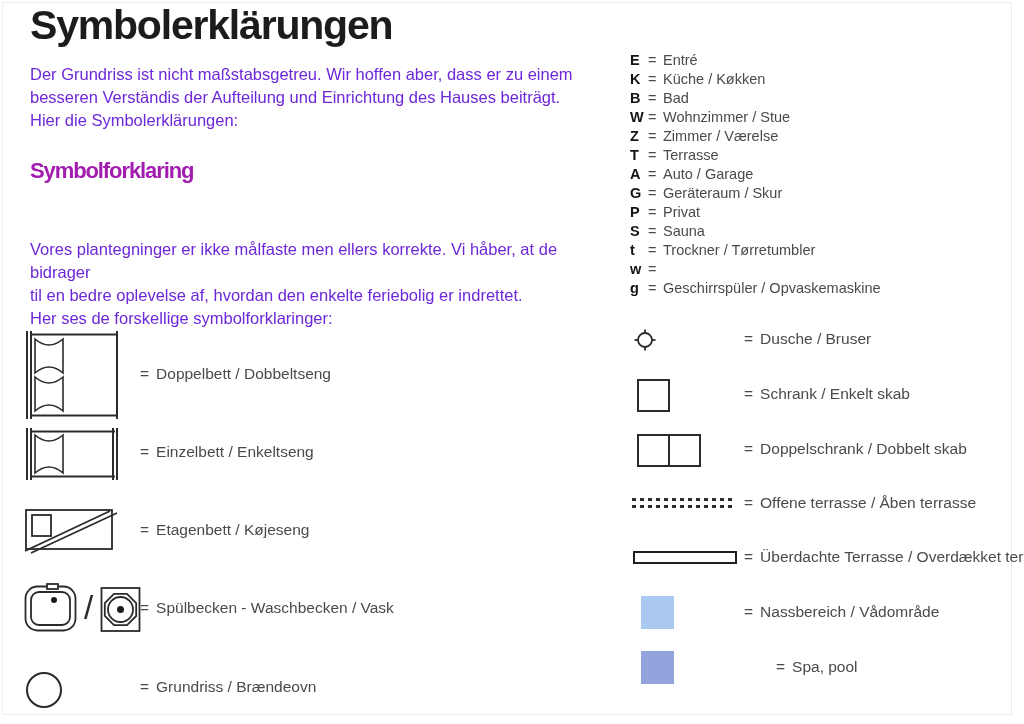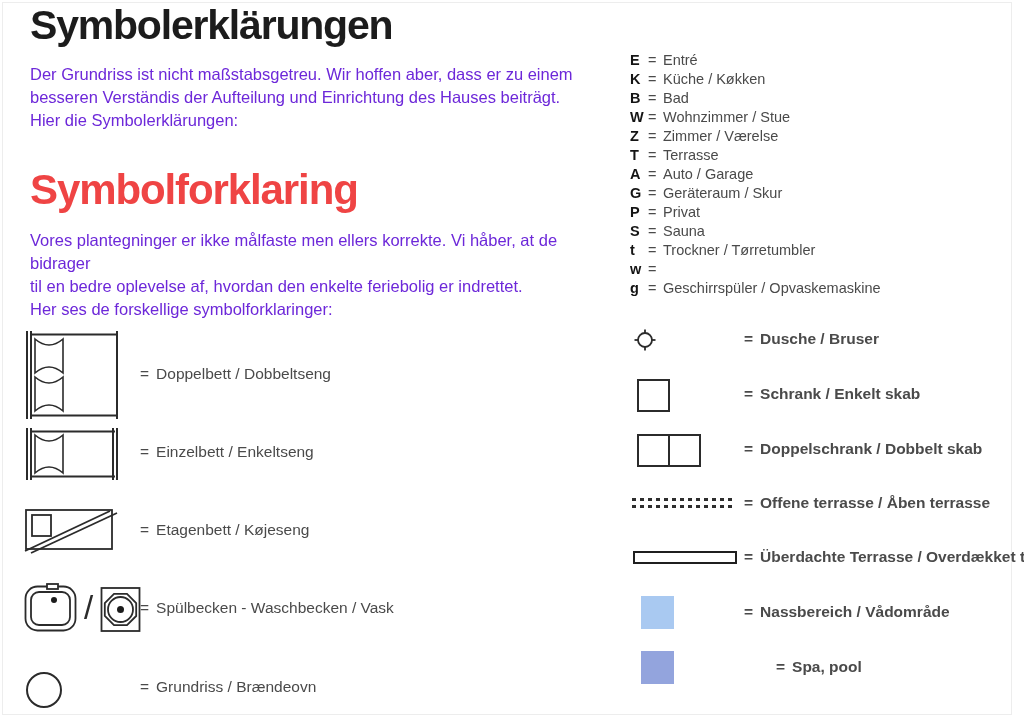--- a/index.html
+++ b/index.html
@@ -10,42 +10,42 @@
   }
   .page-frame{
     position:absolute;left:2px;top:2px;right:12px;bottom:9px;
     border:1px solid #ededed;pointer-events:none;
   }
   .h1{
     position:absolute;left:30px;top:2px;
     font-size:41px;font-weight:700;letter-spacing:-1.2px;color:#1c1c1c;
   }
   .h2{
-    position:absolute;left:30px;top:166px;
-    font-size:42px;font-weight:700;letter-spacing:-1.1px;color:#ef4444;
+    position:absolute;left:30px;top:158px;
+    font-size:22px;font-weight:700;letter-spacing:-1.1px;color:#a21caf;
   }
   .para{
     position:absolute;left:30px;width:560px;
     font-size:16.5px;line-height:23px;color:#6d28d9;white-space:pre-line;
   }
   .para-de{top:63px;}
-  .para-da{top:229px;}
+  .para-da{top:238px;}
 
   
   .codes{position:absolute;left:630px;top:52px;}
   .code-row{display:flex;align-items:baseline;height:19px;font-size:14.5px;}
   .code-letter{width:18px;font-weight:700;color:#141414;}
   .code-eq{width:15px;color:#4a4a4a;}
   .code-text{color:#4a4a4a;}
 
   
   .lbl{position:absolute;font-size:15.5px;color:#4a4a4a;white-space:nowrap;}
   .lbl .eq{margin-right:7px;}
   .l-lbl{left:140px;}
-  .r-lbl{left:744px;font-weight:bold;}
+  .r-lbl{left:744px;}
 
   svg{display:block;}
   .stroke{stroke:#2b2b2b;fill:none;}
 
   .sym{position:absolute;}
   .sinks{display:flex;align-items:center;gap:6px;}
   .slash{font-size:33px;color:#2b2b2b;font-weight:400;line-height:1;padding-bottom:4px;}
 
   .circle-sym{width:32px;height:32px;border:2px solid #2b2b2b;border-radius:50%;}
   .sq{border:2px solid #2b2b2b;background:#fff;}

